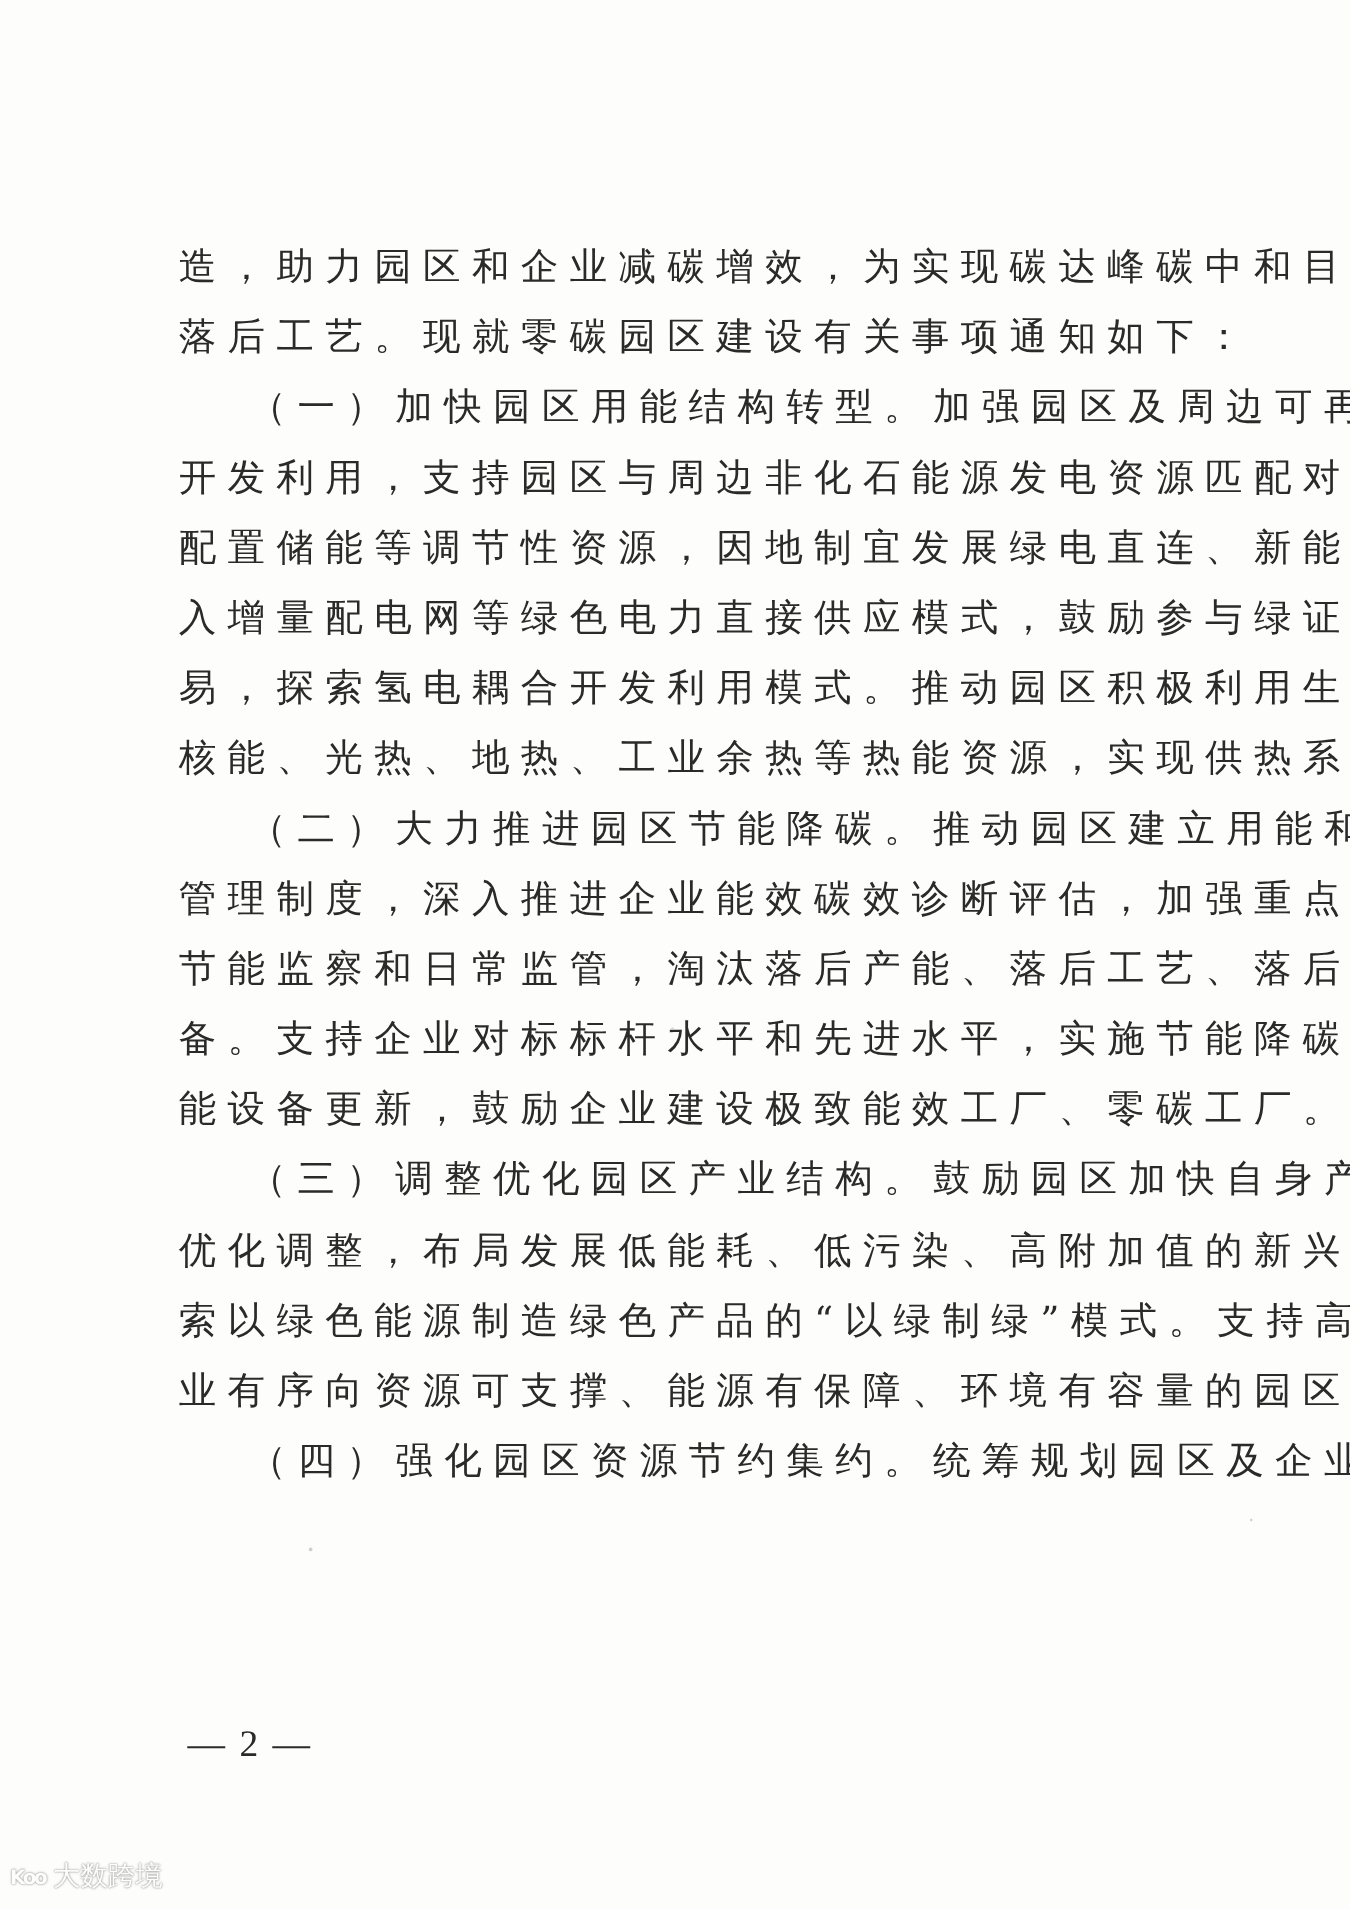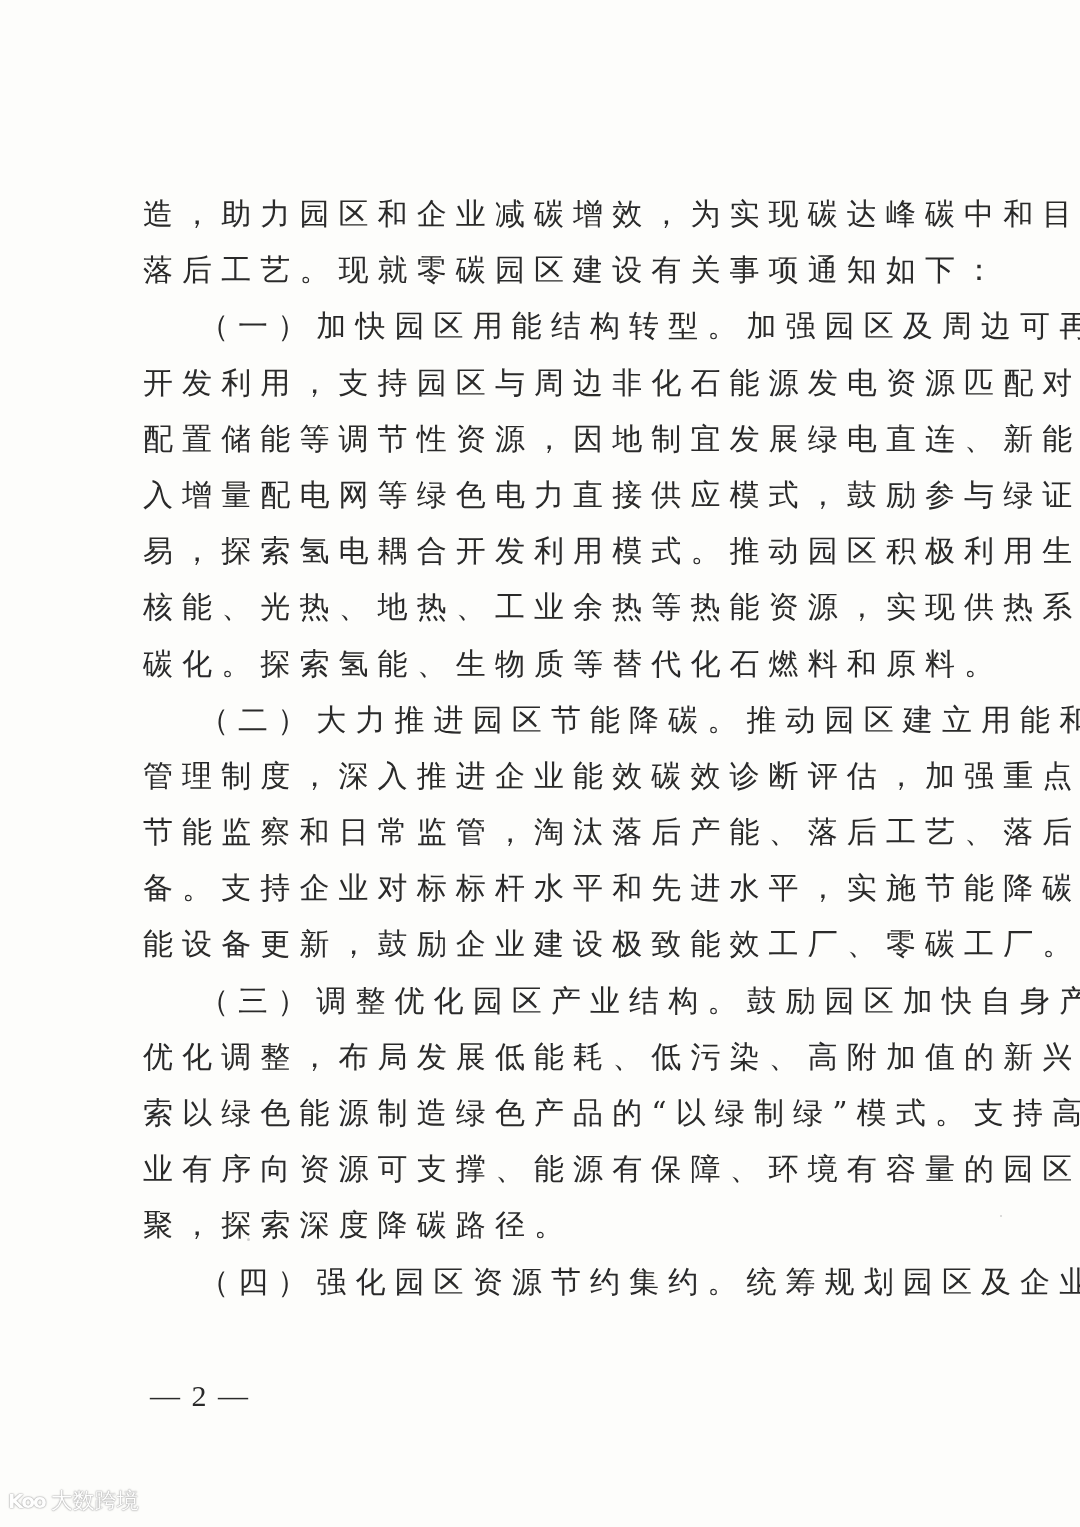--- a/index.html
+++ b/index.html
@@ -60,21 +60,21 @@
       display: flex;
       align-items: center;
       gap: 6px;
       color: #ffffff;
       font-family: "DejaVu Sans", sans-serif;
       font-size: 22px;
       text-shadow: 0 0 2px #999, 0 0 1px #888;
       opacity: 0.95;
     }
     .watermark .logo {
-      font-size: 20px;
+      font-size: 16px;
       font-weight: bold;
       letter-spacing: -2px;
     }
     .speck {
       position: absolute;
       width: 3px; height: 3px;
       border-radius: 50%;
       background: #cfcfcf;
     }
   </style>
@@ -85,31 +85,29 @@
 
   <div class="text-block">
     <div class="line">造，助力园区和企业减碳增效，为实现碳达峰碳中和目标提供坚</div>
     <div class="line">落后工艺。现就零碳园区建设有关事项通知如下：</div>
     <div class="line indent">（一）加快园区用能结构转型。加强园区及周边可再生能源</div>
     <div class="line">开发利用，支持园区与周边非化石能源发电资源匹配对接，科学</div>
     <div class="line">配置储能等调节性资源，因地制宜发展绿电直连、新能源就近接</div>
     <div class="line">入增量配电网等绿色电力直接供应模式，鼓励参与绿证绿电交</div>
     <div class="line">易，探索氢电耦合开发利用模式。推动园区积极利用生物质能、</div>
     <div class="line">核能、光热、地热、工业余热等热能资源，实现供热系统清洁低</div>
-    <div class="line">碳化。探索氢能、生物质等替代化石燃料和原料。</div>
     <div class="line indent">（二）大力推进园区节能降碳。推动园区建立用能和碳排放</div>
     <div class="line">管理制度，深入推进企业能效碳效诊断评估，加强重点用能设备</div>
     <div class="line">节能监察和日常监管，淘汰落后产能、落后工艺、落后产品设</div>
     <div class="line">备。支持企业对标标杆水平和先进水平，实施节能降碳改造和用</div>
     <div class="line">能设备更新，鼓励企业建设极致能效工厂、零碳工厂。</div>
     <div class="line indent">（三）调整优化园区产业结构。鼓励园区加快自身产业结构</div>
     <div class="line">优化调整，布局发展低能耗、低污染、高附加值的新兴产业，探</div>
     <div class="line">索以绿色能源制造绿色产品的“以绿制绿”模式。支持高载能产</div>
     <div class="line">业有序向资源可支撑、能源有保障、环境有容量的园区转移集</div>
-    <div class="line">聚，探索深度降碳路径。</div>
     <div class="line indent">（四）强化园区资源节约集约。统筹规划园区及企业空间布</div>
   </div>
 
   <div class="page-number">— 2 —</div>
 
   <div class="speck" style="left:247px; top:1238px;"></div>
   <div class="speck" style="left:1000px; top:1215px; width:2px; height:2px;"></div>
   <div class="speck" style="left:537px; top:822px; width:2px; height:2px;"></div>
 
   <div class="watermark">

